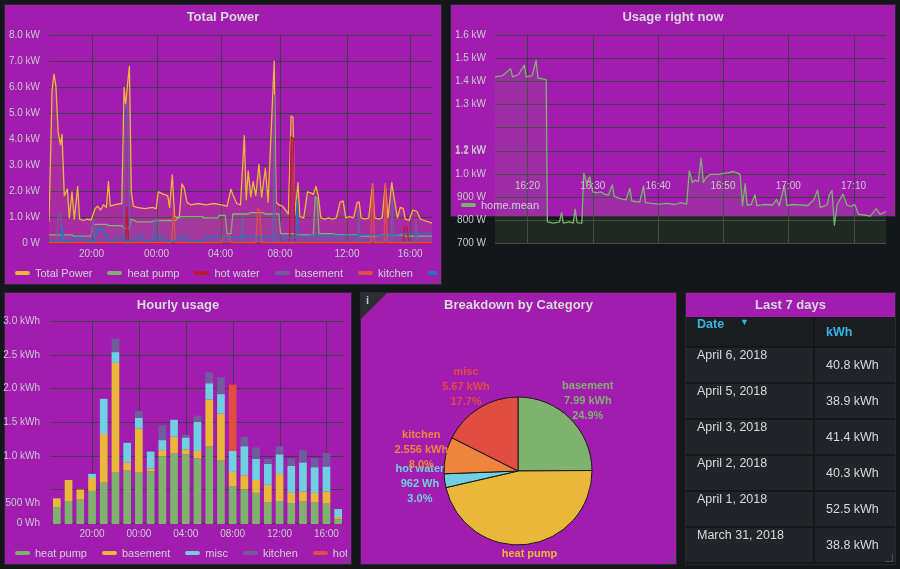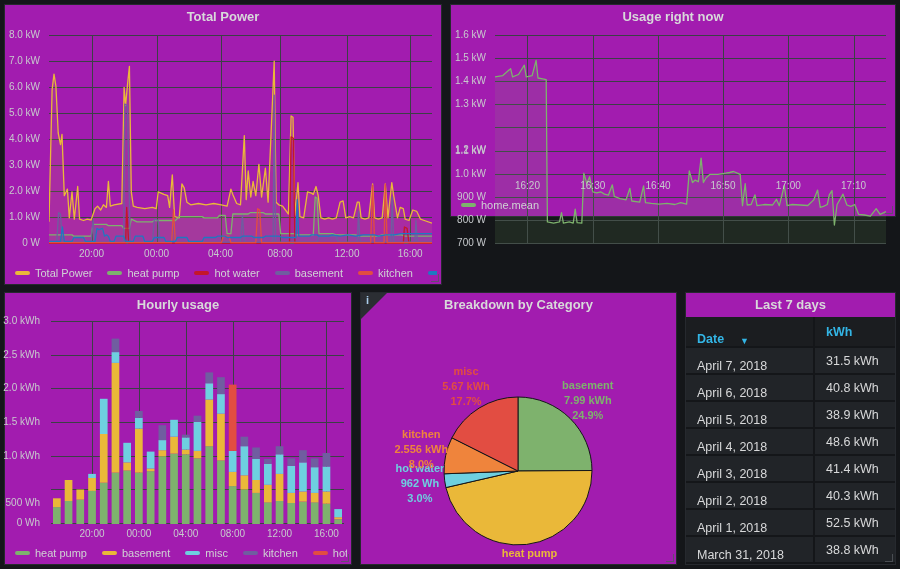--- a/index.html
+++ b/index.html
@@ -39,21 +39,21 @@
   .info-corner span{position:absolute;top:-25px;left:5px;font-size:11px;font-weight:700;color:#aacdea;}
   
   .rsz{position:absolute;right:2px;bottom:2px;width:7px;height:7px;
     border-right:1px solid #55595e;border-bottom:1px solid #55595e;opacity:.8;cursor:nwse-resize;}
   
   .t-head{display:flex;height:29px;background:#1b1d20;border-bottom:2px solid #141619;
     font-size:12.5px;font-weight:700;align-items:stretch;}
   .t-rows{position:absolute;left:0;right:0;top:55px;bottom:0;display:flex;flex-direction:column;}
   .t-row{display:flex;flex:1;border-bottom:2px solid #141619;background:#212428;
     font-size:12.5px;color:#d8d9da;align-items:stretch;}
-  .c-date{width:127px;box-sizing:border-box;padding-left:11px;display:flex;align-items:flex-end;gap:16px;}
+  .c-date{width:127px;box-sizing:border-box;padding-left:11px;display:flex;align-items:flex-start;gap:16px;}
   .c-kwh{flex:1;box-sizing:border-box;padding-left:11px;border-left:2px solid #141619;display:flex;align-items:center;}
   .sort-caret{font-size:9px;}
 </style>
 </head>
 <body>
 
 <section class="panel" id="p-total" style="left:4px;top:4px;width:438px;height:281px;">
   <div class="panel-title">Total Power</div>
   <div class="yaxis">
       <div class="ytick" style="top: -6px;">8.0 kW</div>
@@ -363,36 +363,28 @@
     <div class="c-date" style="color:#33b5e5;">
       <span>Date</span>
         <span class="sort-caret">▼</span>
     </div>
     <div class="c-kwh" style="color:#33b5e5;">
       <span>kWh</span>
     </div>
   </div>
   <div class="t-rows">
       <div class="t-row">
-        <div class="c-date">April 7, 2018</div>
-        <div class="c-kwh">31.5 kWh</div>
-      </div>
-      <div class="t-row">
         <div class="c-date">April 6, 2018</div>
         <div class="c-kwh">40.8 kWh</div>
       </div>
       <div class="t-row">
         <div class="c-date">April 5, 2018</div>
         <div class="c-kwh">38.9 kWh</div>
       </div>
       <div class="t-row">
-        <div class="c-date">April 4, 2018</div>
-        <div class="c-kwh">48.6 kWh</div>
-      </div>
-      <div class="t-row">
         <div class="c-date">April 3, 2018</div>
         <div class="c-kwh">41.4 kWh</div>
       </div>
       <div class="t-row">
         <div class="c-date">April 2, 2018</div>
         <div class="c-kwh">40.3 kWh</div>
       </div>
       <div class="t-row">
         <div class="c-date">April 1, 2018</div>
         <div class="c-kwh">52.5 kWh</div>

